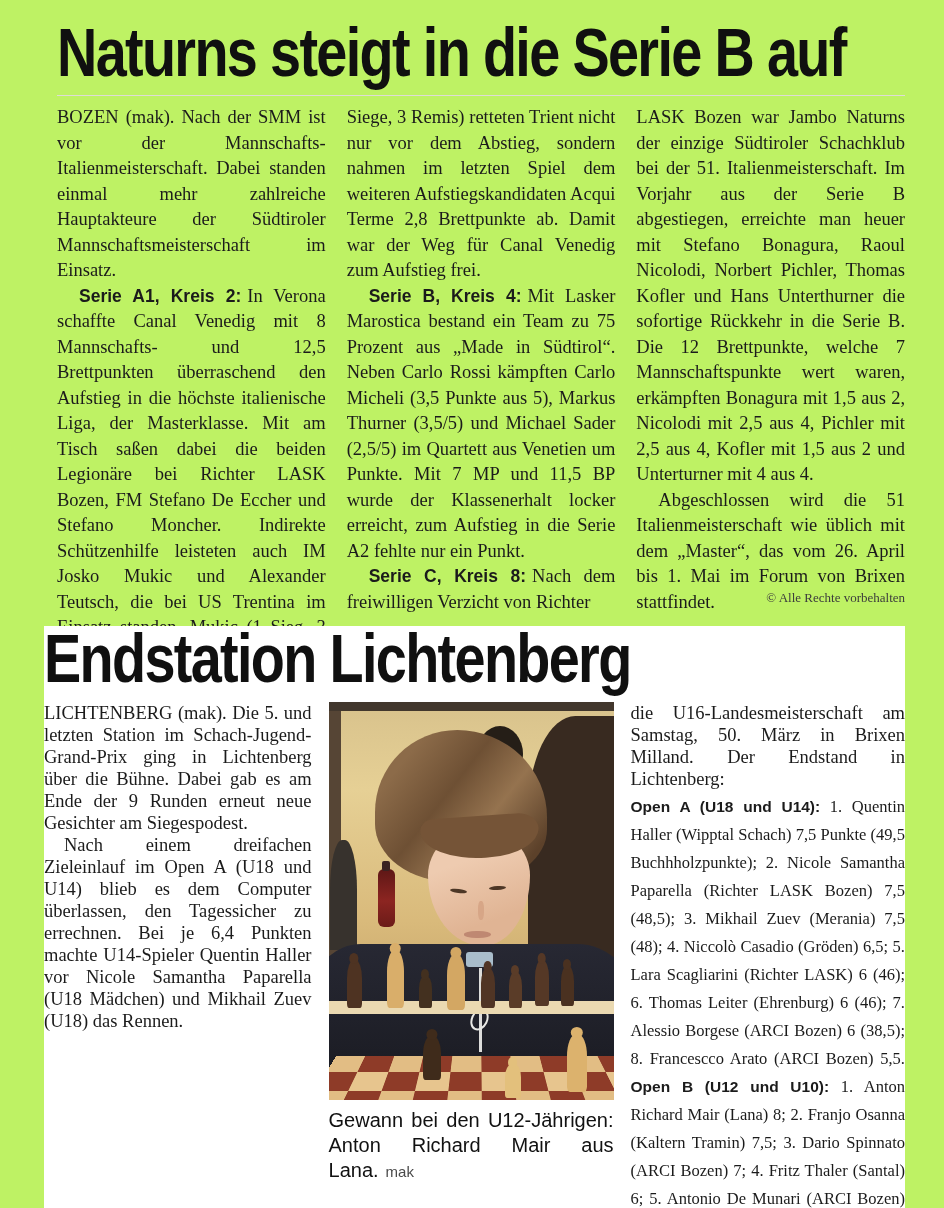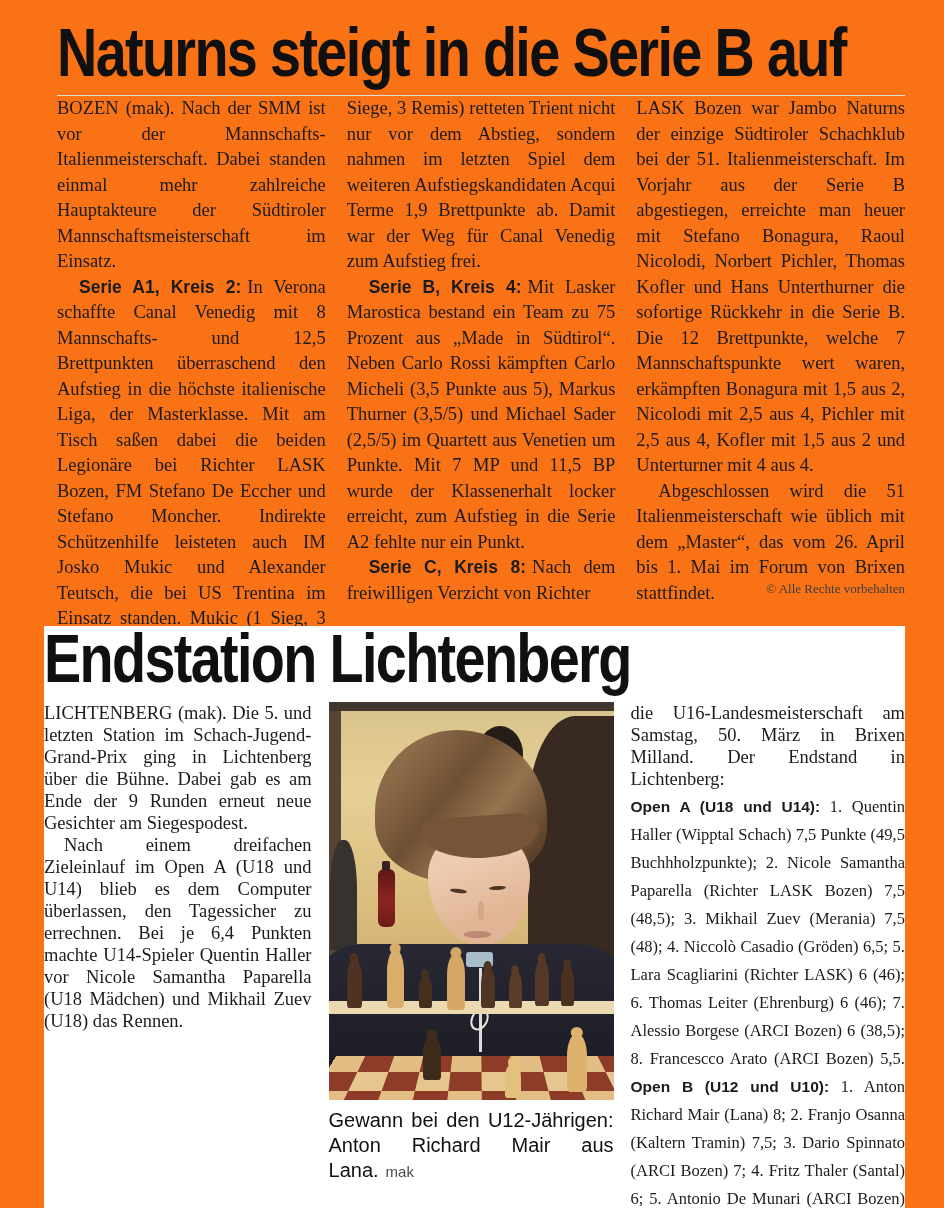--- a/index.html
+++ b/index.html
@@ -1,35 +1,35 @@
 <!DOCTYPE html>
 <html lang="de"><head>
 <meta charset="utf-8">
 <style>
   html,body { margin:0; padding:0; background:#ffffff; }
   .page {
     position:relative; width:944px; height:1208px; overflow:hidden;
-    background:#f97316; color:#1b1b1b;
+    background:#bef264; color:#1b1b1b;
     font-family:"Liberation Serif", serif;
   }
   
   .headline {
     margin:0; font-family:"Liberation Sans", sans-serif; font-weight:700;
     font-size:68px; line-height:64px; letter-spacing:-2px; color:#101010;
     transform:scaleX(0.82); transform-origin:left top; white-space:nowrap;
   }
   .kickline {
     margin-top:9px; font-family:"Liberation Sans", sans-serif;
     font-size:25px; line-height:28px; color:#141414;
   }
   .kicker { font-weight:700; letter-spacing:.5px; margin-right:9px; }
   .rule { height:1px; background:#dedcd6; margin-top:11px; }
   
   .a1 { position:absolute; left:57px; top:20px; width:848px; }
-  .cols3 { display:flex; gap:21px; }
+  .cols3 { display:flex; gap:21px; margin-top:9px; }
   .col  { width:269px; }
   .block {
     margin:0; text-align:justify; font-size:18.5px; line-height:25.5px; color:#1b1b1b;
   }
   .block.indent { text-indent:22px; }
   .lead {
     font-family:"Liberation Sans", sans-serif; font-weight:700;
     font-size:17.5px; margin-right:6px;
   }
   .copyright {
@@ -126,21 +126,21 @@
   <article class="a1">
     <h1 class="headline">Naturns steigt in die Serie B auf</h1>
     <div class="rule"></div>
     <div class="cols3">
       <div class="col">
   <p class="block"><span>BOZEN (mak). Nach der SMM ist vor der Mannschafts-Italienmeisterschaft. Dabei standen einmal mehr zahlreiche Hauptakteure der Südtiroler Mannschaftsmeisterschaft im Einsatz.</span></p>
 
   <p class="block indent"><span class="lead">Serie A1, Kreis 2:</span><span>In Verona schaffte Canal Venedig mit 8 Mannschafts- und 12,5 Brettpunkten überraschend den Aufstieg in die höchste italienische Liga, der Masterklasse. Mit am Tisch saßen dabei die beiden Legionäre bei Richter LASK Bozen, FM Stefano De Eccher und Stefano Moncher. Indirekte Schützenhilfe leisteten auch IM Josko Mukic und Alexander Teutsch, die bei US Trentina im Einsatz standen. Mukic (1 Sieg, 3 Remis, 1 Niederlage) und Teutsch (2</span></p>
 </div>
       <div class="col">
-  <p class="block"><span>Siege, 3 Remis) retteten Trient nicht nur vor dem Abstieg, sondern nahmen im letzten Spiel dem weiteren Aufstiegskandidaten Acqui Terme 1,9 Brettpunkte ab. Damit war der Weg für Canal Venedig zum Aufstieg frei.</span></p>
+  <p class="block"><span>Siege, 3 Remis) retteten Trient nicht nur vor dem Abstieg, sondern nahmen im letzten Spiel dem weiteren Aufstiegskandidaten Acqui Terme 2,8 Brettpunkte ab. Damit war der Weg für Canal Venedig zum Aufstieg frei.</span></p>
 
   <p class="block indent"><span class="lead">Serie B, Kreis 4:</span><span>Mit Lasker Marostica bestand ein Team zu 75 Prozent aus „Made in Südtirol“. Neben Carlo Rossi kämpften Carlo Micheli (3,5 Punkte aus 5), Markus Thurner (3,5/5) und Michael Sader (2,5/5) im Quartett aus Venetien um Punkte. Mit 7 MP und 11,5 BP wurde der Klassenerhalt locker erreicht, zum Aufstieg in die Serie A2 fehlte nur ein Punkt.</span></p>
 
   <p class="block indent"><span class="lead">Serie C, Kreis 8:</span><span>Nach dem freiwilligen Verzicht von Richter</span></p>
 </div>
       <div class="col">
         <div>
   <p class="block"><span>LASK Bozen war Jambo Naturns der einzige Südtiroler Schachklub bei der 51. Italienmeisterschaft. Im Vorjahr aus der Serie B abgestiegen, erreichte man heuer mit Stefano Bonagura, Raoul Nicolodi, Norbert Pichler, Thomas Kofler und Hans Unterthurner die sofortige Rückkehr in die Serie B. Die 12 Brettpunkte, welche 7 Mannschaftspunkte wert waren, erkämpften Bonagura mit 1,5 aus 2, Nicolodi mit 2,5 aus 4, Pichler mit 2,5 aus 4, Kofler mit 1,5 aus 2 und Unterturner mit 4 aus 4.</span></p>
 
   <p class="block indent"><span>Abgeschlossen wird die 51 Italienmeisterschaft wie üblich mit dem „Master“, das vom 26. April bis 1. Mai im Forum von Brixen stattfindet.</span></p>

